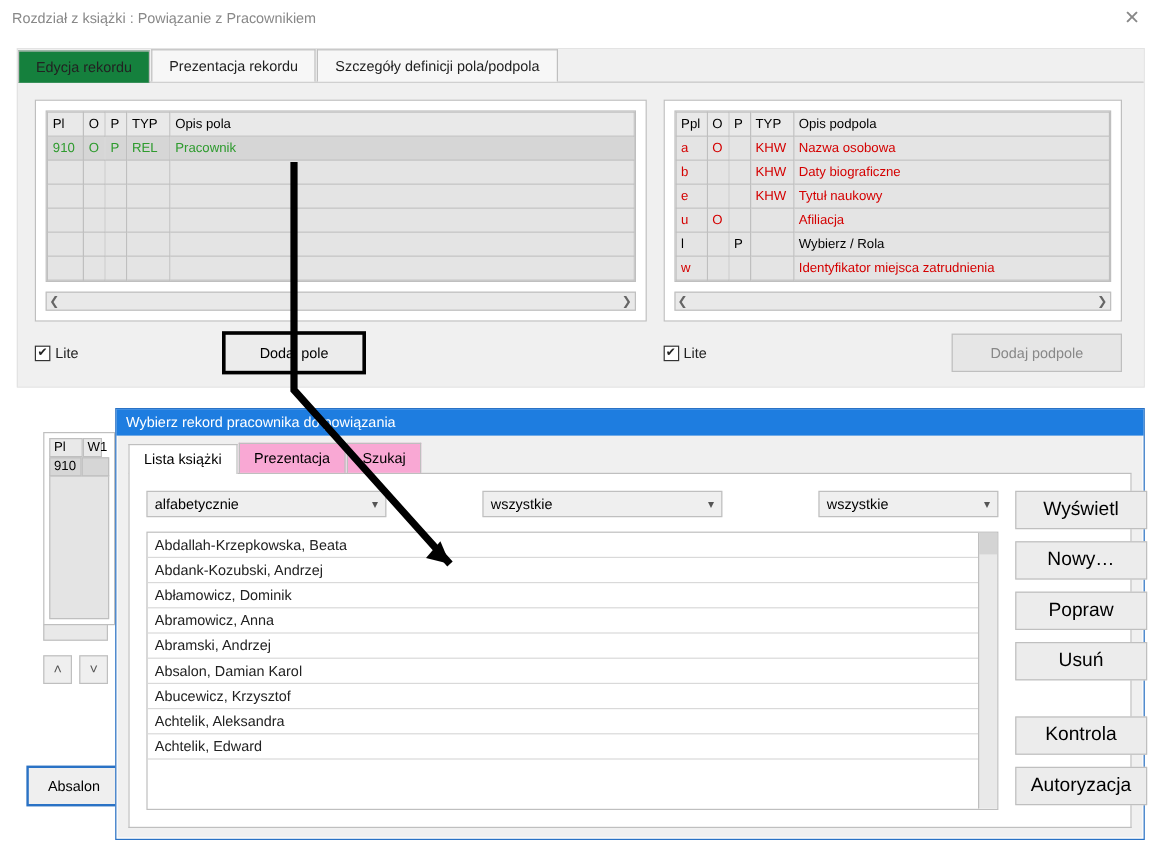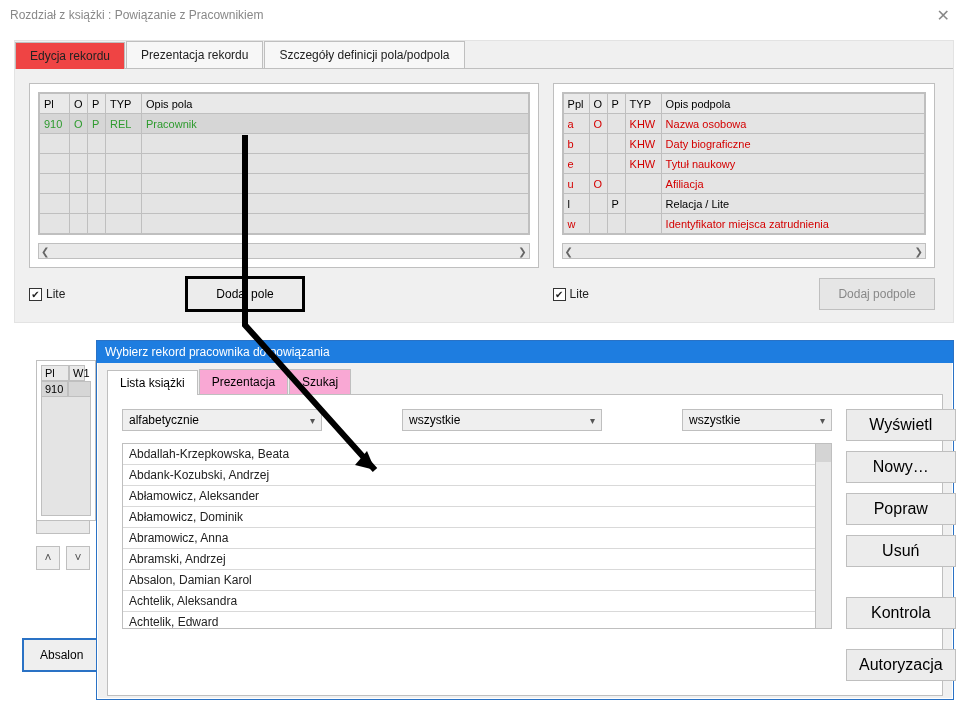--- a/index.html
+++ b/index.html
@@ -38,21 +38,21 @@
     padding: 6px 14px;
     border: 1px solid #bfbfbf;
     border-bottom: none;
     background: #f7f7f7;
     margin-right: 1px;
     cursor: pointer;
     font-size: 12px;
     color: #222;
   }
   .top-tabs .tab.active {
-    background: #ef4444;
+    background: #15803d;
     position: relative;
     top: 1px;
   }
   .tab-content {
     background: #f0f0f0;
     padding: 14px 14px 10px 14px;
     min-height: 250px;
   }
   .grids-row { display: flex; gap: 14px; }
   .grid-panel {
@@ -111,21 +111,21 @@
     background: #ececec;
     padding: 8px 28px;
     font-size: 12px;
     cursor: pointer;
     margin-left: 120px;
   }
   .btn-disabled {
     border: 1px solid #bfbfbf;
     background: #e6e6e6;
     color: #888;
-    padding: 8px 18px;
+    padding: 8px 31px;
     font-size: 12px;
   }
   
   .small-grid-wrap {
     position: absolute;
     left: 36px;
     top: 360px;
     width: 60px;
     border: 1px solid #bfbfbf;
     background: #fff;
@@ -203,21 +203,21 @@
     justify-content: space-between;
     padding: 0 6px;
     font-size: 12px;
     min-width: 200px;
   }
   .select.small { min-width: 150px; }
   .select .chev { color: #555; font-size: 10px; }
   .listbox {
     border: 1px solid #bfbfbf;
     background: #fff;
-    height: 186px;
+    height: 232px;
     overflow: hidden;
     position: relative;
   }
   .listbox .row {
     border-bottom: 1px solid #d9d9d9;
     padding: 3px 6px;
     font-size: 12px;
     color: #222;
   }
   .listbox .vscroll {
@@ -232,21 +232,21 @@
     content:""; position:absolute; top:0; left:0; width:100%; height:18px; background:#d4d4d4;
   }
   .btn {
     border: 1px solid #bfbfbf;
     background: #ececec;
     padding: 6px 12px;
     font-size: 16px;
     text-align: center;
     cursor: pointer;
   }
-  .btn-group2 { margin-top: 20px; display:flex; flex-direction:column; gap:20px; }
+  .btn-group2 { margin-top: 20px; display:flex; flex-direction:column; gap:10px; }
   
   .arrow-svg { position:absolute; left:215px; top:135px; width:200px; height:360px; pointer-events:none; z-index:10; }
 </style>
 </head>
 <body>
 
 <div class="titlebar">
   <span class="title">Rozdział z książki : Powiązanie z Pracownikiem</span>
   <span class="close">✕</span>
 </div>
@@ -376,21 +376,21 @@
                   <td class="red">O</td>
                   <td class="red"></td>
                   <td class="red"></td>
                   <td class="red">Afiliacja</td>
                 </tr>
                 <tr>
                   <td class="">l</td>
                   <td class=""></td>
                   <td class="">P</td>
                   <td class=""></td>
-                  <td class="">Relacja / Lite</td>
+                  <td class="">Wybierz / Rola</td>
                 </tr>
                 <tr>
                   <td class="red">w</td>
                   <td class="red"></td>
                   <td class="red"></td>
                   <td class="red"></td>
                   <td class="red">Identyfikator miejsca zatrudnienia</td>
                 </tr>
               </tbody>
           </table>
@@ -464,25 +464,25 @@
           </div>
           <div class="select small">
             <span>wszystkie</span>
             <span class="chev">▾</span>
           </div>
         </div>
         <div class="listbox">
           <div id="listbox-rows">
               <div class="row">Abdallah-Krzepkowska, Beata</div>
               <div class="row">Abdank-Kozubski, Andrzej</div>
-              <div class="row">Abłamowicz, Aleksander</div>
               <div class="row">Abłamowicz, Dominik</div>
               <div class="row">Abramowicz, Anna</div>
               <div class="row">Abramski, Andrzej</div>
               <div class="row">Absalon, Damian Karol</div>
+              <div class="row">Abucewicz, Krzysztof</div>
               <div class="row">Achtelik, Aleksandra</div>
               <div class="row">Achtelik, Edward</div>
             </div>
           <div class="vscroll"></div>
         </div>
       </div>
       <div class="m-right">
         <div class="btn">Wyświetl</div>
         <div class="btn">Nowy…</div>
         <div class="btn">Popraw</div>

